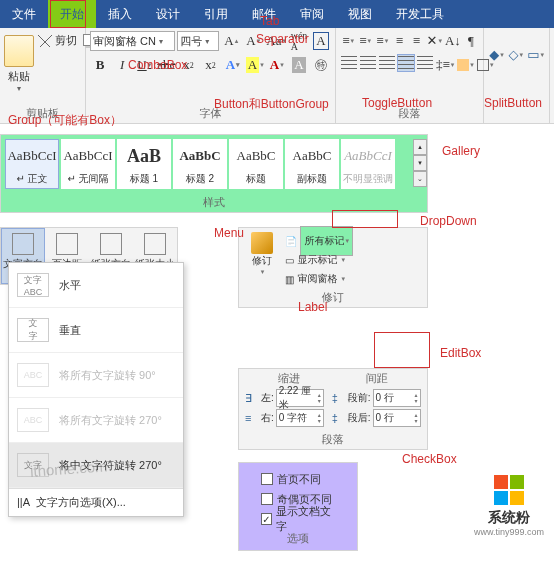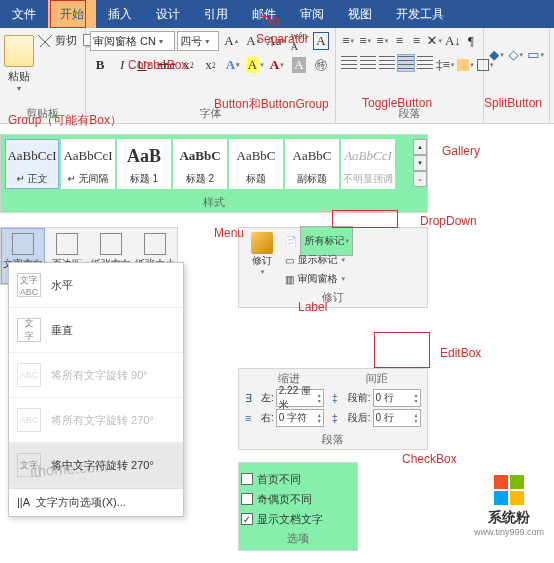--- a/index.html
+++ b/index.html
@@ -1,21 +1,21 @@
 <!DOCTYPE html>
 <html><head>
 <meta charset="utf-8">
 <style>
   * { box-sizing: border-box; }
   body { margin: 0; font-family: "Microsoft YaHei", Arial, sans-serif; font-size: 11px; color: #333; background: #fff; width: 554px; position: relative; }
   
   
   .tabbar { background: #2b579a; height: 28px; display: flex; align-items: stretch; }
   .tab { color: #fff; padding: 0 12px; display: flex; align-items: center; font-size: 12px; cursor: pointer; }
-  .tab.active { background: #fdba74; color: #2b579a; }
+  .tab.active { background: #84cc16; color: #2b579a; }
   
   
   .ribbon { background: #f3f3f3; border-bottom: 1px solid #d4d4d4; height: 96px; display: flex; }
   .ribgroup { border-right: 1px solid #d4d4d4; padding: 2px 4px 0; display: flex; flex-direction: column; position: relative; }
   .ribgroup-label { text-align: center; color: #666; font-size: 11px; padding: 2px 0; }
   .ribbody { flex: 1; display: flex; align-items: flex-start; gap: 2px; }
   
   
   .bigbtn { display: flex; flex-direction: column; align-items: center; justify-content: center; width: 38px; height: 68px; }
   .bigbtn .icon-box { width: 30px; height: 32px; border: 1px solid #c8a050; background: linear-gradient(#fff8e0, #ffe8a0); border-radius: 2px; margin-bottom: 2px; }
@@ -66,21 +66,21 @@
   
   .toolbar2 { background: #f3f3f3; border: 1px solid #d4d4d4; display: inline-flex; }
   .t2item { display: flex; flex-direction: column; align-items: center; width: 44px; height: 56px; justify-content: center; font-size: 10px; }
   .t2item.active { background: #c8d8ec; border: 1px solid #8faadc; }
   .t2icon { width: 22px; height: 22px; border: 1px solid #888; margin-bottom: 2px; }
   
   
   .menu { background: #fff; border: 1px solid #c8c8c8; box-shadow: 2px 2px 6px rgba(0,0,0,.2); width: 176px; position: absolute; left: 8px; top: 262px; }
   .menu-item { display: flex; align-items: center; gap: 10px; padding: 10px 8px; border-bottom: 1px solid #eee; font-size: 11px; }
   .menu-item.disabled { color: #bbb; }
-  .menu-item .micon { width: 24px; height: 24px; border: 1px solid #ccc; display: flex; align-items: center; justify-content: center; font-size: 9px; color: #888; }
+  .menu-item .micon { width: 32px; height: 24px; border: 1px solid #ccc; display: flex; align-items: center; justify-content: center; font-size: 9px; color: #888; }
   .menu-item.disabled .micon { border-color: #e0e0e0; color: #ddd; }
   .menu-item.highlighted { background: #e8e8e8; }
   .menu-footer { padding: 6px 8px; font-size: 11px; border-top: 1px solid #ddd; }
   
   
   .trackpanel { background: #f3f3f3; border: 1px solid #d4d4d4; padding: 4px 6px 0; }
   .trackbody { display: flex; gap: 6px; }
   .trackbig { display: flex; flex-direction: column; align-items: center; width: 34px; }
   .trackbig .pen { width: 22px; height: 22px; background: linear-gradient(135deg, #ffcc66, #cc8800); border-radius: 2px; }
   .tracklist { display: flex; flex-direction: column; gap: 1px; }
@@ -92,21 +92,21 @@
   .indenthead { display: flex; font-size: 11px; color: #666; }
   .indenthead span { flex: 1; text-align: center; }
   .indentbody { display: flex; gap: 8px; padding: 3px 0; }
   .indentcol { display: flex; flex-direction: column; gap: 2px; }
   .fieldrow { display: flex; align-items: center; gap: 2px; font-size: 10px; }
   .editbox { border: 1px solid #ababab; background: #fff; width: 48px; height: 18px; display: flex; align-items: center; justify-content: space-between; padding: 0 2px; }
   .spin { display: flex; flex-direction: column; font-size: 6px; color: #777; line-height: 6px; }
   .arricon { width: 14px; height: 14px; color: #336699; font-size: 11px; display: inline-flex; align-items: center; }
   
   
-  .cbpanel { background: #86efac; border: 1px solid #d4d4d4; padding: 6px 2px 2px; margin-top: 12px; }
+  .cbpanel { background: #c4b5fd; border: 1px solid #d4d4d4; padding: 6px 22px 2px; margin-top: 12px; }
   .cbrow { display: flex; align-items: center; gap: 4px; font-size: 11px; height: 20px; }
   .cb { width: 12px; height: 12px; border: 1px solid #666; display: inline-flex; align-items: center; justify-content: center; font-size: 10px; background: #fff; }
   
   
   .anno { position: absolute; color: #d03030; font-size: 12px; font-family: Arial, sans-serif; pointer-events: none; z-index: 100; }
   .annobox { border: 1px solid #d03030; position: absolute; pointer-events: none; z-index: 99; }
   
   
   .watermark { position: absolute; font-size: 15px; color: rgba(100,100,100,.35); pointer-events: none; }
   

